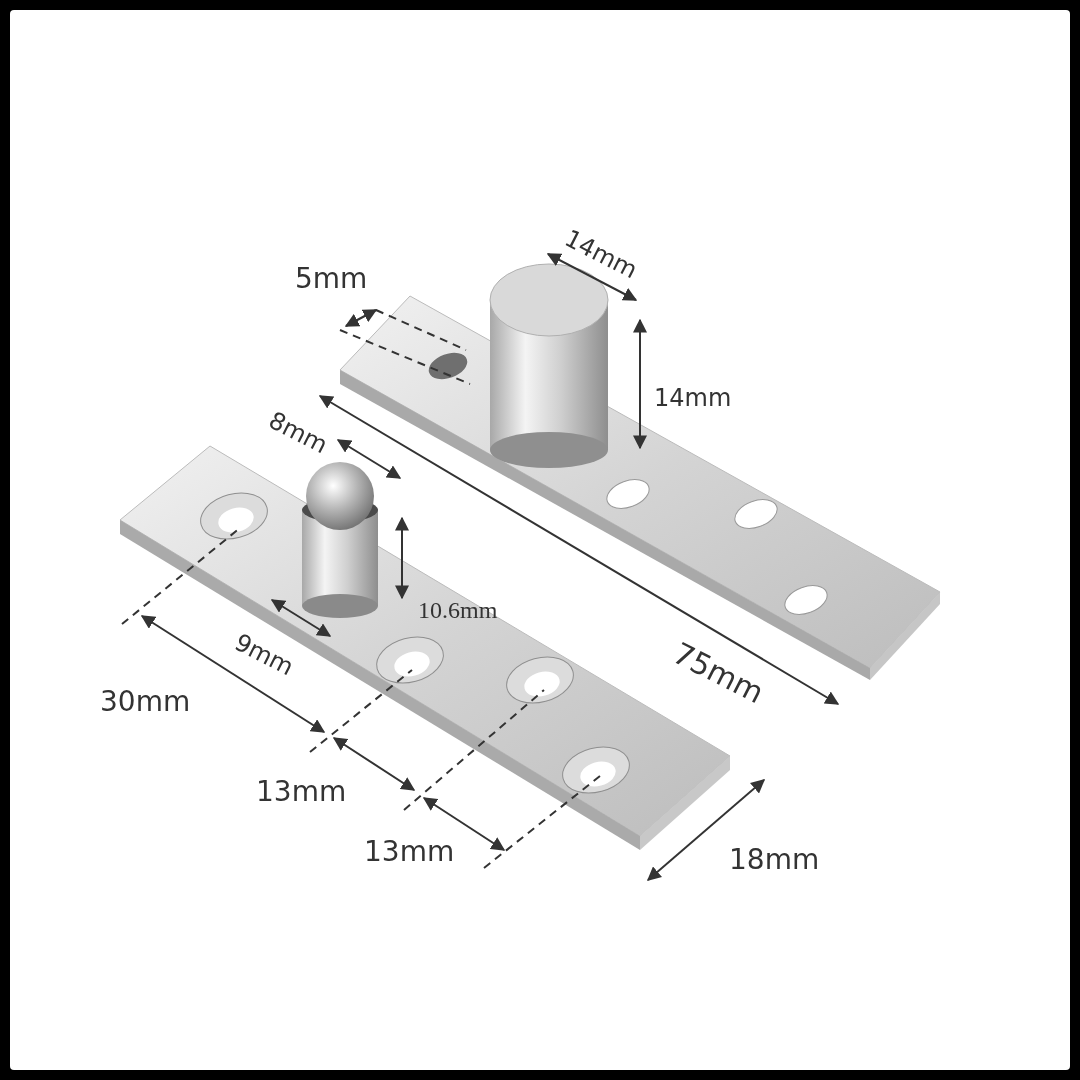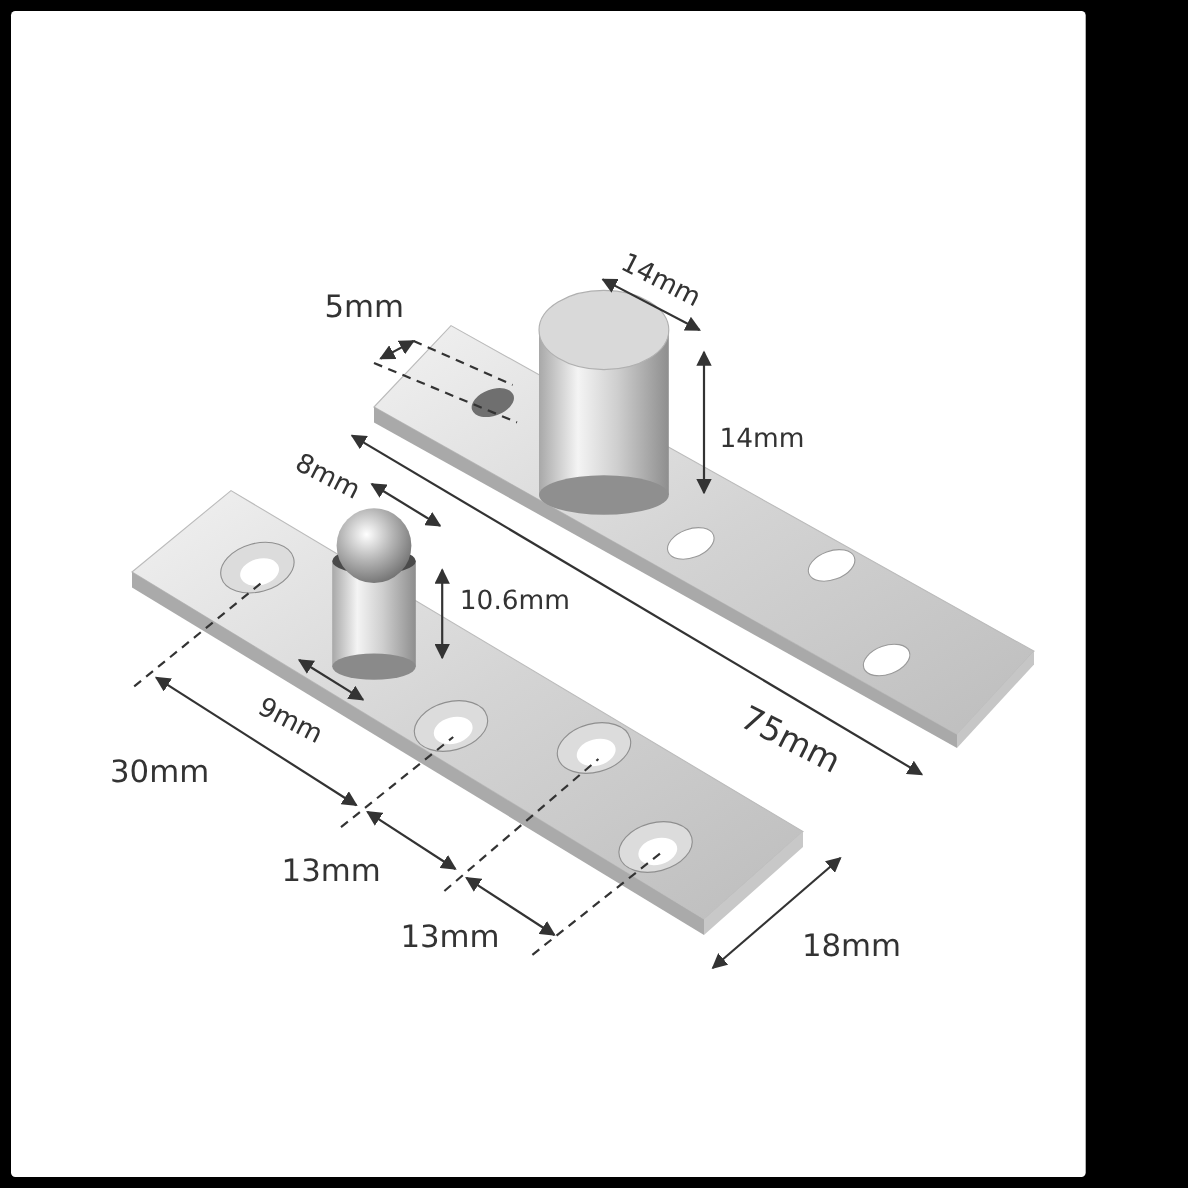--- a/index.html
+++ b/index.html
@@ -6,21 +6,21 @@
   body {
     width: 1080px; height: 1080px;
     background: #000;
     position: relative;
     overflow: hidden;
     font-family: "DejaVu Sans", sans-serif;
   }
   .frame {
     position: absolute;
     left: 10px; top: 10px;
-    width: 977px; height: 1060px;
+    width: 1060px; height: 1060px;
     background: #ffffff;
     border-radius: 4px;
     overflow: hidden;
   }
   svg.art { position: absolute; left: 0; top: 0; }
   .lbl {
     position: absolute;
     color: #333333;
     font-size: 28px;
     white-space: nowrap;
@@ -110,20 +110,20 @@
       <line x1="310" y1="752" x2="412" y2="670" stroke-dasharray="8,6"></line>
       <line x1="404" y1="810" x2="544" y2="690" stroke-dasharray="8,6"></line>
       <line x1="484" y1="868" x2="600" y2="776" stroke-dasharray="8,6"></line>
     </g>
   </svg>
 
   <div class="lbl" style="left:285px; top:255px;">5mm</div>
   <div class="lbl" style="left:562px; top:216px; transform: rotate(27deg); font-size:24px;">14mm</div>
   <div class="lbl" style="left:644px; top:376px; font-size:24px;">14mm</div>
   <div class="lbl" style="left:266px; top:398px; transform: rotate(27deg); font-size:24px;">8mm</div>
-  <div class="lbl" style="left:408px; top:524px; font-size:24px;">10.6mm</div>
+  <div class="lbl" style="left:408px; top:588px; font-size:24px;font-family:Liberation Serif, serif;">10.6mm</div>
   <div class="lbl" style="left:232px; top:620px; transform: rotate(27deg); font-size:24px;">9mm</div>
   <div class="lbl" style="left:90px; top:678px;">30mm</div>
   <div class="lbl" style="left:246px; top:768px;">13mm</div>
   <div class="lbl" style="left:354px; top:828px;">13mm</div>
   <div class="lbl" style="left:672px; top:628px; transform: rotate(27deg); font-size:30px;">75mm</div>
   <div class="lbl" style="left:708px; top:836px;margin-left:11px;">18mm</div>
 </div>
 
 </body></html>

